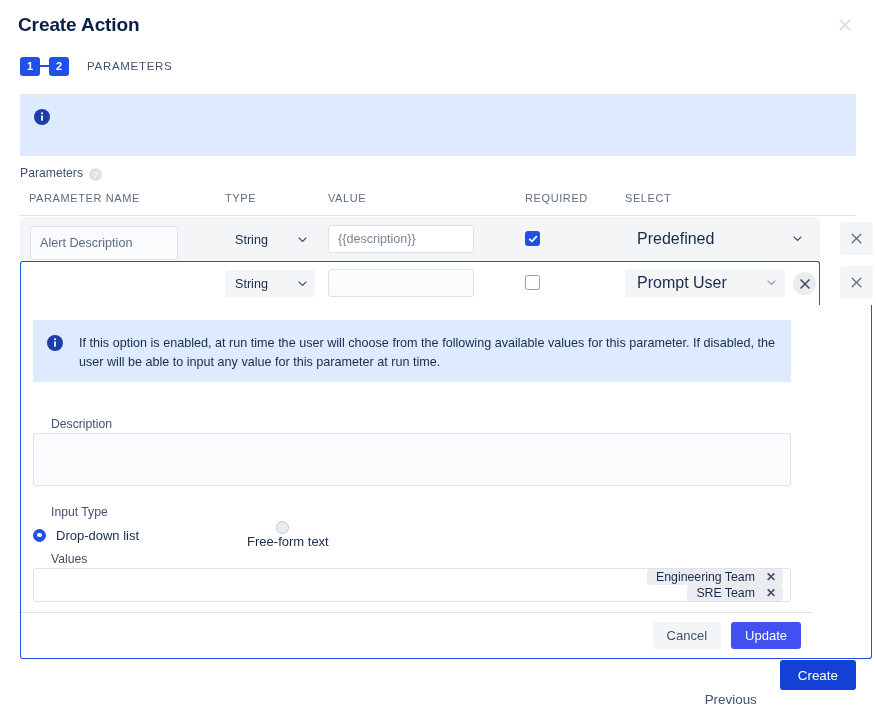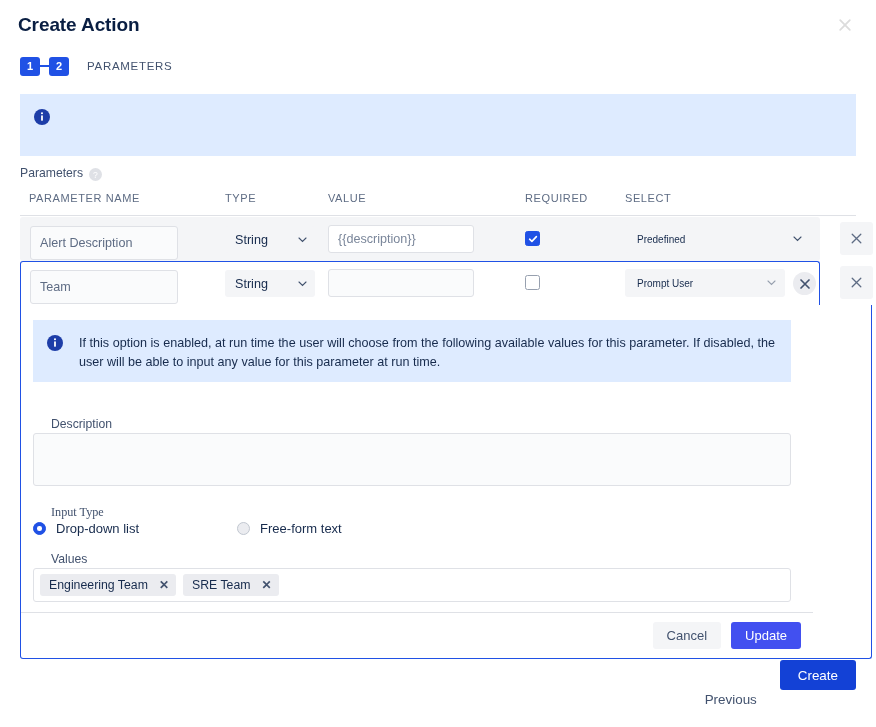--- a/index.html
+++ b/index.html
@@ -210,21 +210,21 @@
     position: absolute;
     left: 605px; top: 8px;
     height: 28px;
     background: #f4f5f7;
     border: none;
     border-radius: 3px;
     display: flex; align-items: center;
     padding: 0 8px 0 12px;
     cursor: pointer;
   }
-  .sel-select .txt { font-size: 10px; color: #172b4d; flex: 1; }
+  .sel-select .txt { font-size: 16px; color: #172b4d; flex: 1; }
 
   .clear-circle {
     position: absolute;
     width: 23px; height: 23px;
     border-radius: 50%;
     background: #ebecf0;
     display: flex; align-items: center; justify-content: center;
     cursor: pointer;
   }
 
@@ -256,21 +256,21 @@
   }
   #banner-inner .btxt { width: 712px; }
 
   .fld-label {
     position: absolute;
     font-size: 12.2px;
     color: #42526e;
     margin-left: 18px;
   }
   #lbl-description { left: 12px; top: 112px; }
-  #lbl-inputtype   { left: 12px; top: 200px; font-family: Liberation Serif, serif; }
+  #lbl-inputtype   { left: 12px; top: 200px; }
   #lbl-values      { left: 12px; top: 247px; }
 
   .txtarea {
     position: absolute;
     left: 12px; top: 128px;
     width: 758px; height: 53px;
     border: 1px solid #dfe1e6;
     border-radius: 3px;
     background: #fafbfc;
     resize: none;
@@ -283,21 +283,21 @@
 
   .radio-row {
     position: absolute;
     left: 12px; top: 216px;
     display: flex; align-items: center;
   }
   .radio-opt {
     display: flex; align-items: center;
     cursor: pointer;
   }
-  .radio-opt + .radio-opt { margin-left: 98px; }
+  .radio-opt + .radio-opt { margin-left: 98px; flex-direction: column; }
   .radio-dot {
     width: 13px; height: 13px;
     border-radius: 50%;
     border: 1.5px solid #c1c7d0;
     background: #ebecf0;
     display: flex; align-items: center; justify-content: center;
   }
   .radio-dot.on {
     background: #2051e5;
     border-color: #2051e5;
@@ -314,22 +314,23 @@
     color: #172b4d;
   }
 
   .values-box {
     position: absolute;
     left: 12px; top: 263px;
     width: 758px; height: 34px;
     border: 1px solid #dfe1e6;
     border-radius: 3px;
     background: #ffffff;
-    display: flex; align-items: center;
-    padding-left: 6px;
+    display: flex; align-items: flex-end;
+    padding-left: 18px;
+    flex-direction: column;
   }
   .chip {
     height: 22px;
     background: #ebecf0;
     border-radius: 3px;
     display: flex; align-items: center;
     padding: 0 7px 0 9px;
     margin-right: 7px;
     font-size: 12.3px;
     color: #172b4d;
@@ -471,21 +472,20 @@
     </div>
     <div class="row-x" style="left:820px; top:5px;">
       <svg width="13" height="13" viewBox="0 0 13 13">
           <path d="M2.2 2.2 L10.8 10.8 M10.8 2.2 L2.2 10.8" stroke="#5e6c84" stroke-width="1.3" stroke-linecap="round"></path>
         </svg>
     </div>
   </div>
 
   <div class="prow" style="left:20px; top:261px; width:856px;">
     <div class="row-bg active"></div>
-    <input class="fld-name" type="text" placeholder="Team" style="">
     <div class="sel-type">
       <span class="txt">String</span>
       <span>
         <svg width="11" height="11" viewBox="0 0 11 11">
             <path d="M2 4 L5.5 7.5 L9 4" stroke="#42526e" stroke-width="1.1" fill="none" stroke-linecap="round"></path>
           </svg>
       </span>
     </div>
     <input class="fld-value" type="text" style="background: rgb(250, 251, 252);" placeholder="">
     <div class="chk-wrap">

